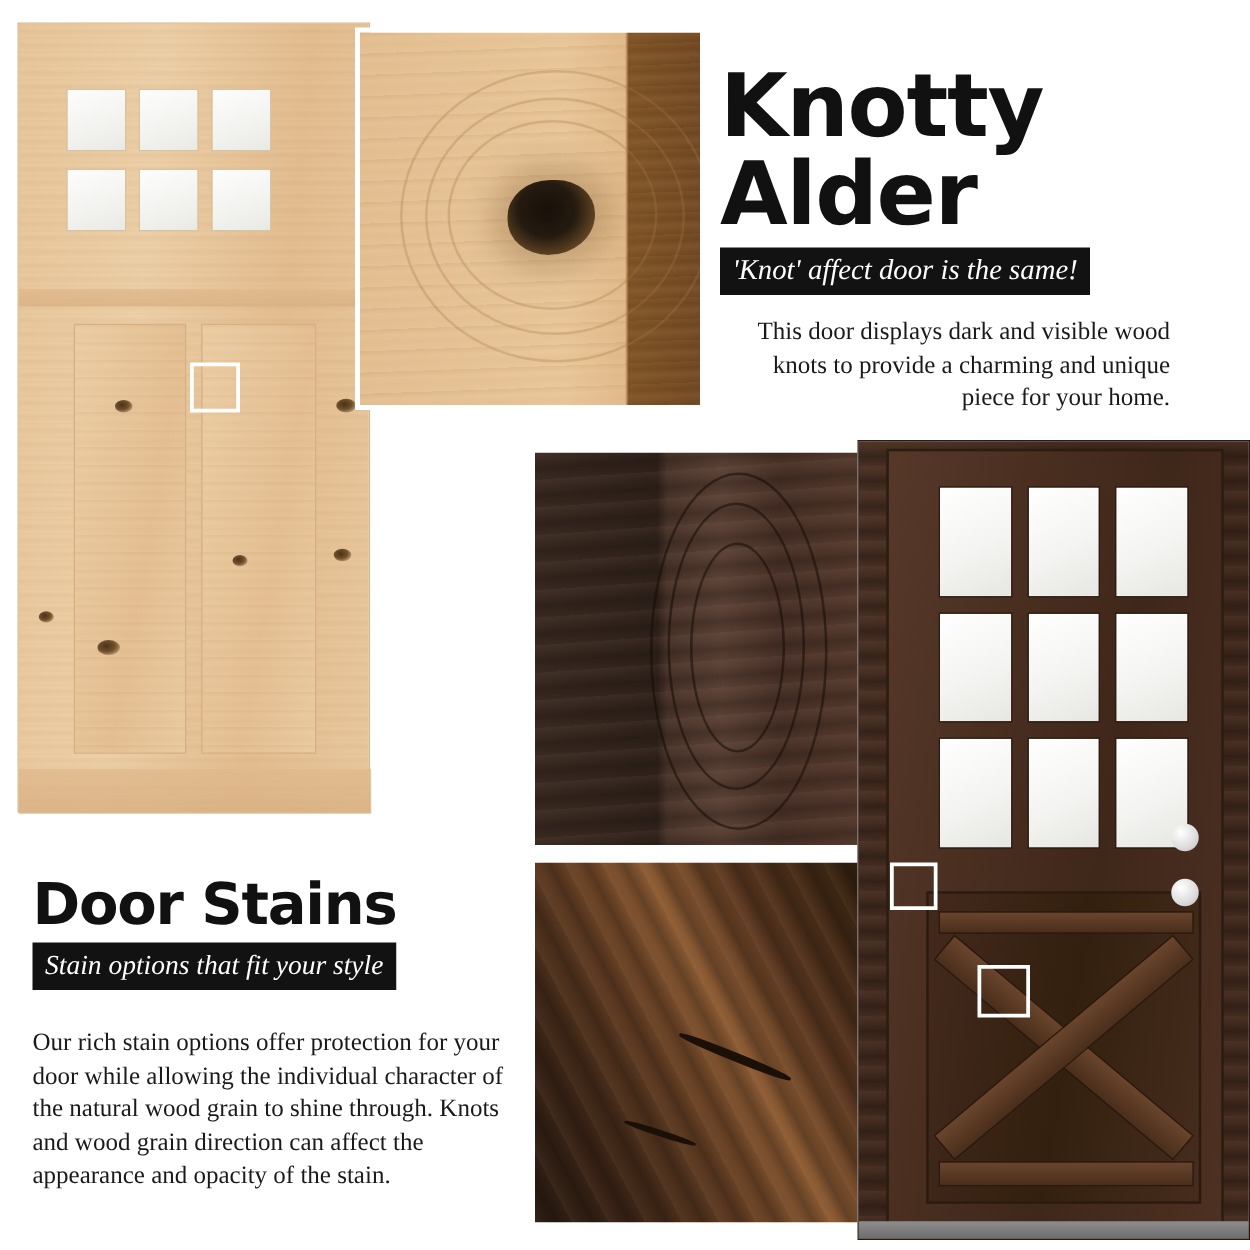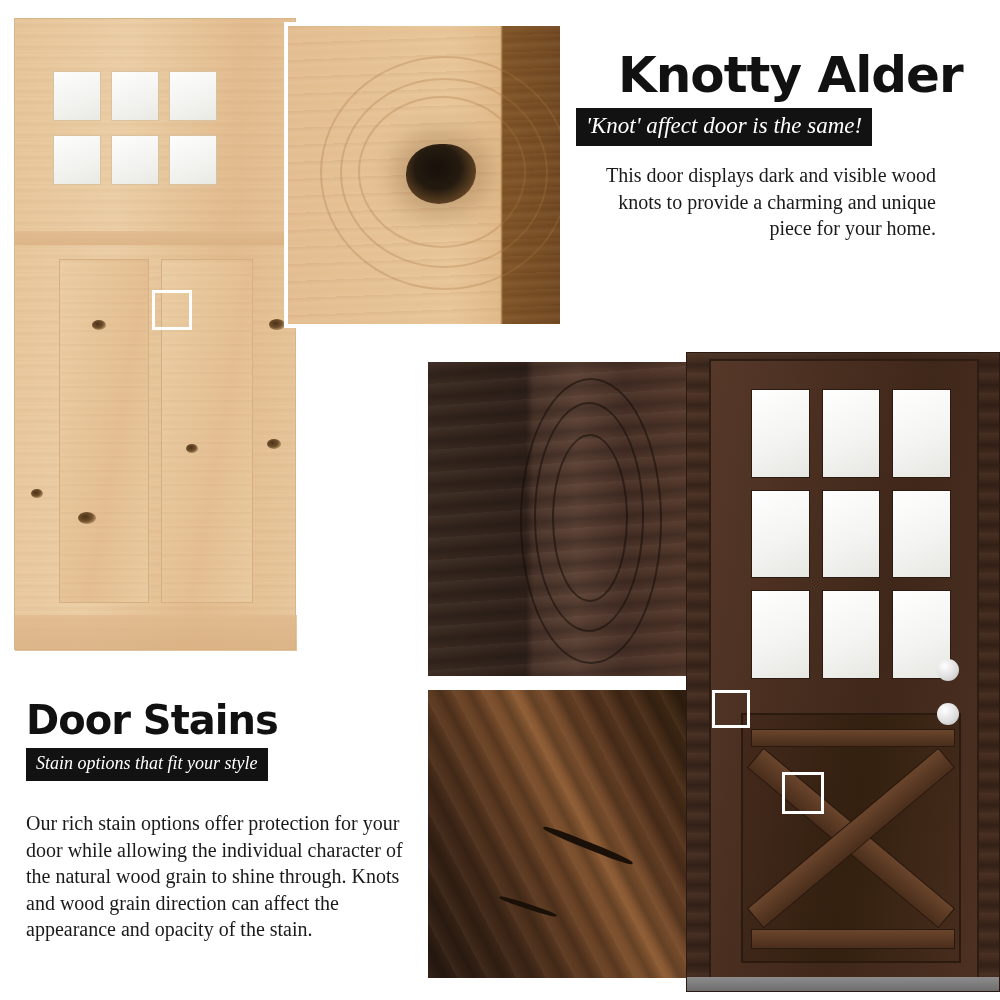--- a/index.html
+++ b/index.html
@@ -267,21 +267,21 @@
   <div class="marker" style="left:152px; top:290px; width:40px; height:40px;"></div>
 
   <div class="knot-photo">
     <div class="ring" style="left:70px; top:70px; width:168px; height:152px;"></div>
     <div class="ring" style="left:52px; top:52px; width:208px; height:190px;"></div>
     <div class="ring" style="left:32px; top:30px; width:250px; height:234px;"></div>
     <div class="bigknot"></div>
   </div>
 
   <div class="title-block" style="left:576px; top:50px; width:414px;">
-    <div class="big-title" style="font-size:50px;margin-left:42px;">Knotty Alder</div>
+    <div class="big-title" style="font-size:70px;">Knotty Alder</div>
     <div style="margin-top:8px;">
       <span class="sub-bar">'Knot' affect door is the same!</span>
     </div>
     <div class="body-copy" style="margin-top:16px; padding-left:12px; width:360px;text-align:right;">This door displays dark and visible wood knots to provide a charming and unique piece for your home.</div>
   </div>
 
   <div class="swatch-dark">
     <div class="grain" style="left:106px; top:40px; width:110px; height:230px;"></div>
     <div class="grain" style="left:92px; top:16px; width:142px; height:286px;"></div>
     <div class="grain" style="left:124px; top:72px; width:76px; height:168px;"></div>
@@ -313,20 +313,20 @@
       </div>
       <div class="dd-knob" style="top:298px;"></div>
       <div class="dd-knob" style="top:342px;"></div>
     </div>
     <div class="dd-threshold"></div>
   </div>
   <div class="marker" style="left:712px; top:690px; width:38px; height:38px;"></div>
   <div class="marker" style="left:782px; top:772px; width:42px; height:42px;"></div>
 
   <div class="title-block" style="left:26px; top:700px; width:392px;">
-    <div class="big-title" style="font-size:40px;">Door Stains</div>
+    <div class="big-title" style="font-size:46px;">Door Stains</div>
     <div style="margin-top:8px;">
-      <span class="sub-bar" style="font-size:18px;">Stain options that fit your style</span>
+      <span class="sub-bar" style="font-size:22px;">Stain options that fit your style</span>
     </div>
     <div class="body-copy" style="margin-top:29px; width:392px;">Our rich stain options offer protection for your door while allowing the individual character of the natural wood grain to shine through. Knots and wood grain direction can affect the appearance and opacity of the stain.</div>
   </div>
 
 </div>
 
 </body></html>

